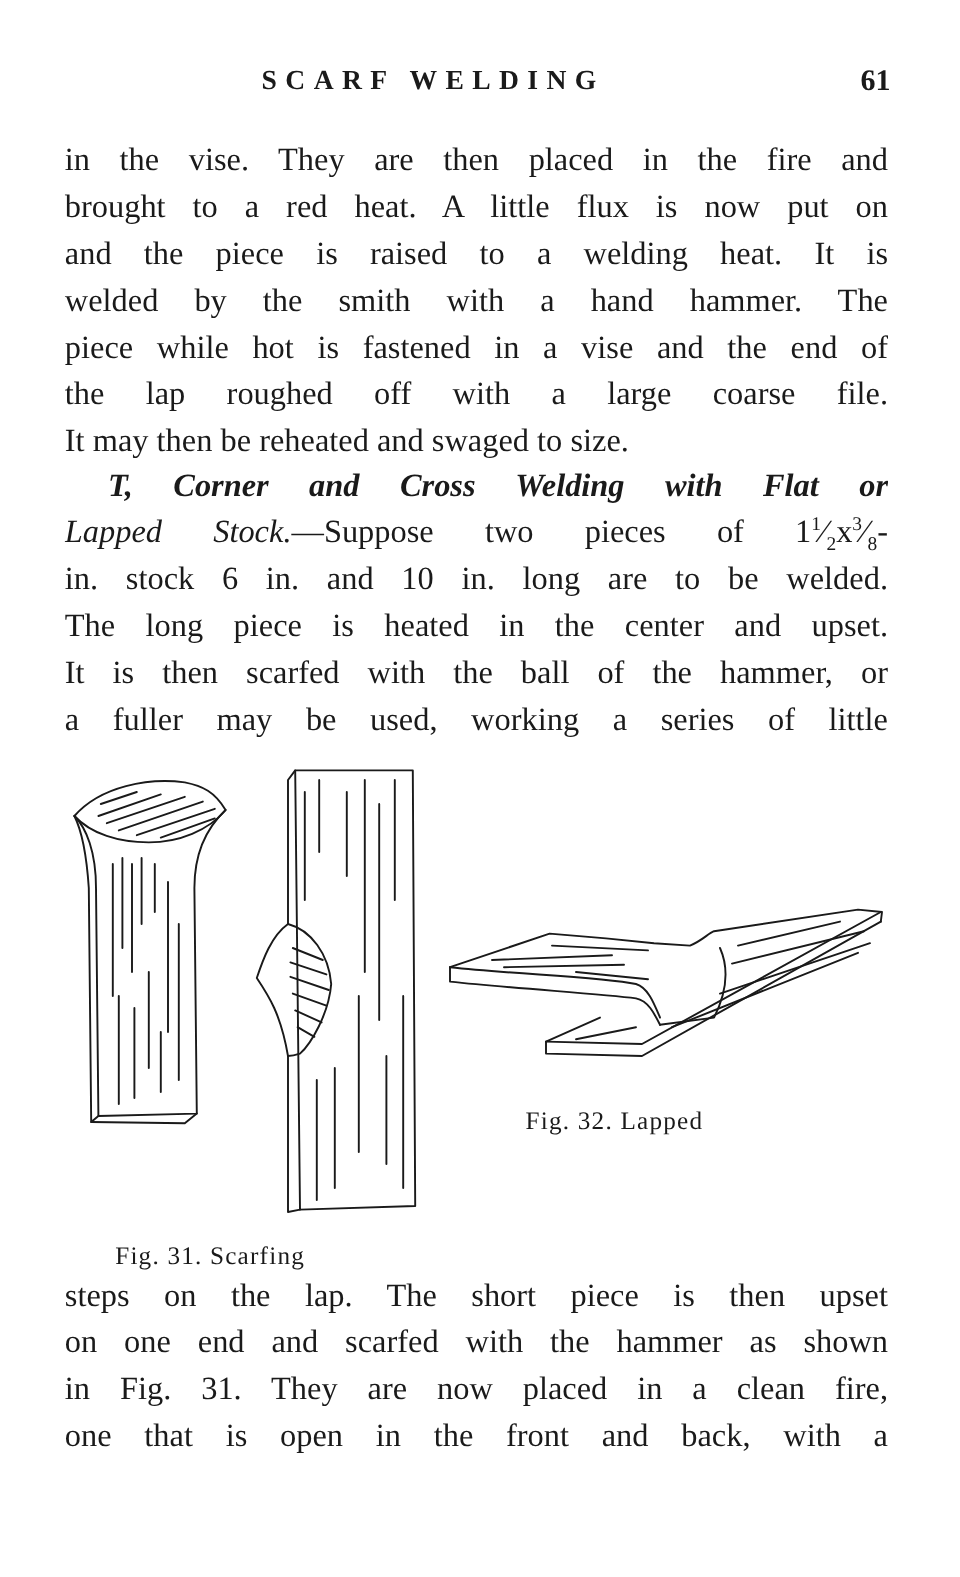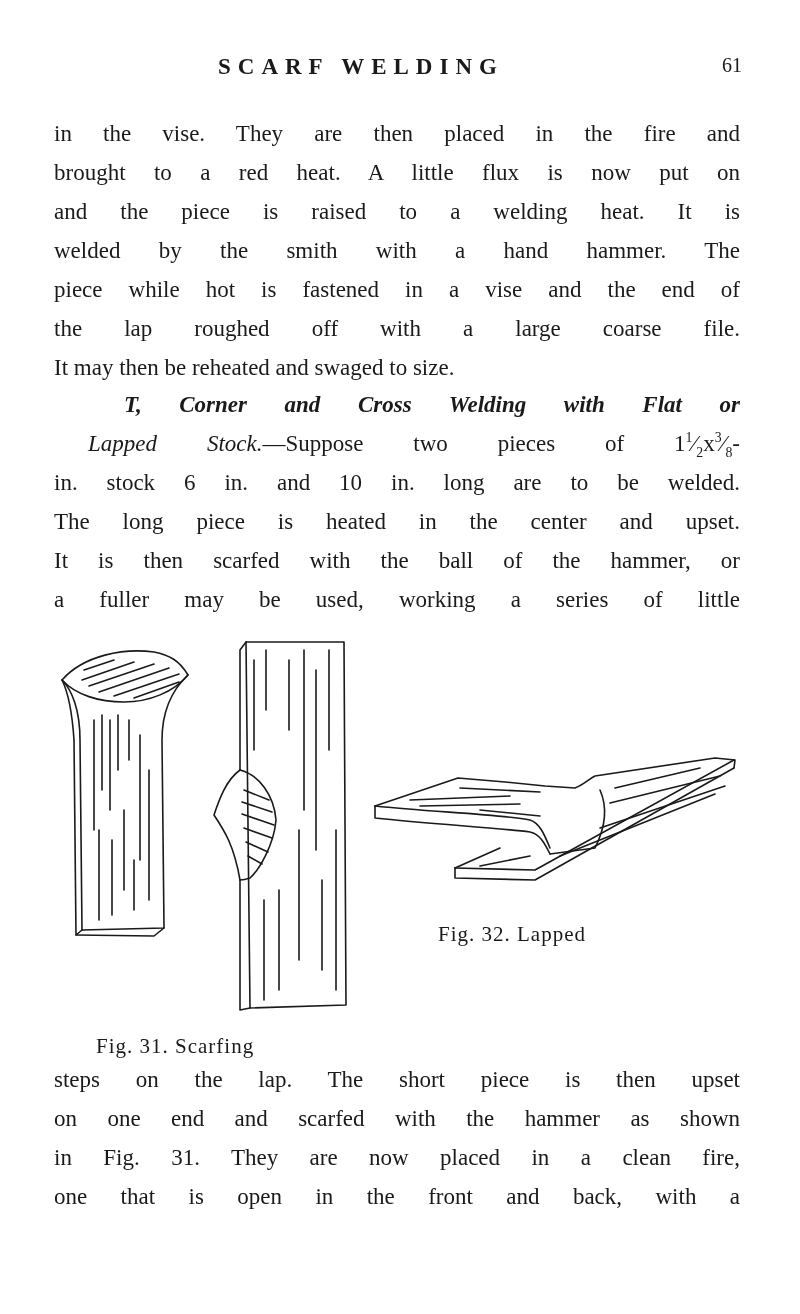--- a/index.html
+++ b/index.html
@@ -1,24 +1,24 @@
 <!DOCTYPE html>
 <html><head>
 <meta charset="utf-8">
 <style>
   html, body { margin: 0; padding: 0; background: #ffffff; }
   body { width: 800px; height: 1314px; position: relative; overflow: hidden; color: #1a1a1a; font-family: "Liberation Serif", "DejaVu Serif", serif; }
   .running-head { position: absolute; top: 54px; left: 0; width: 800px; height: 30px; }
   .running-title { position: absolute; left: 218px; top: 0; font-size: 23px; letter-spacing: 7px; font-weight: bold; }
-  .page-number { position: absolute; right: 58px; top: 0; font-size: 20px; font-weight: normal; }
+  .page-number { position: absolute; right: 58px; top: 0; font-size: 25px; font-weight: bold; }
   .block { position: absolute; left: 54px; width: 686px; }
-  .line { height: 39px; font-size: 23px; line-height: 39px; text-align: justify; text-align-last: justify; white-space: nowrap; overflow: hidden; }
+  .line { height: 39px; font-size: 27px; line-height: 39px; text-align: justify; text-align-last: justify; white-space: nowrap; overflow: hidden; }
   .line.last { text-align-last: left; }
   .line.indent { padding-left: 36px; }
-  .it { font-style: italic; margin-left: 34px; }
+  .it { font-style: italic; }
   .b { font-weight: bold; }
   sup, sub { font-size: 60%; line-height: 0; }
   .fig { position: absolute; }
   .caption { position: absolute; font-size: 21px; letter-spacing: 1px; }
   svg line, svg path, svg polyline, svg polygon { stroke: #1a1a1a; fill: none; stroke-width: 1.6; stroke-linejoin: round; stroke-linecap: round; }
   svg .thin { stroke-width: 1; }
 </style>
 </head>
 <body>
 

